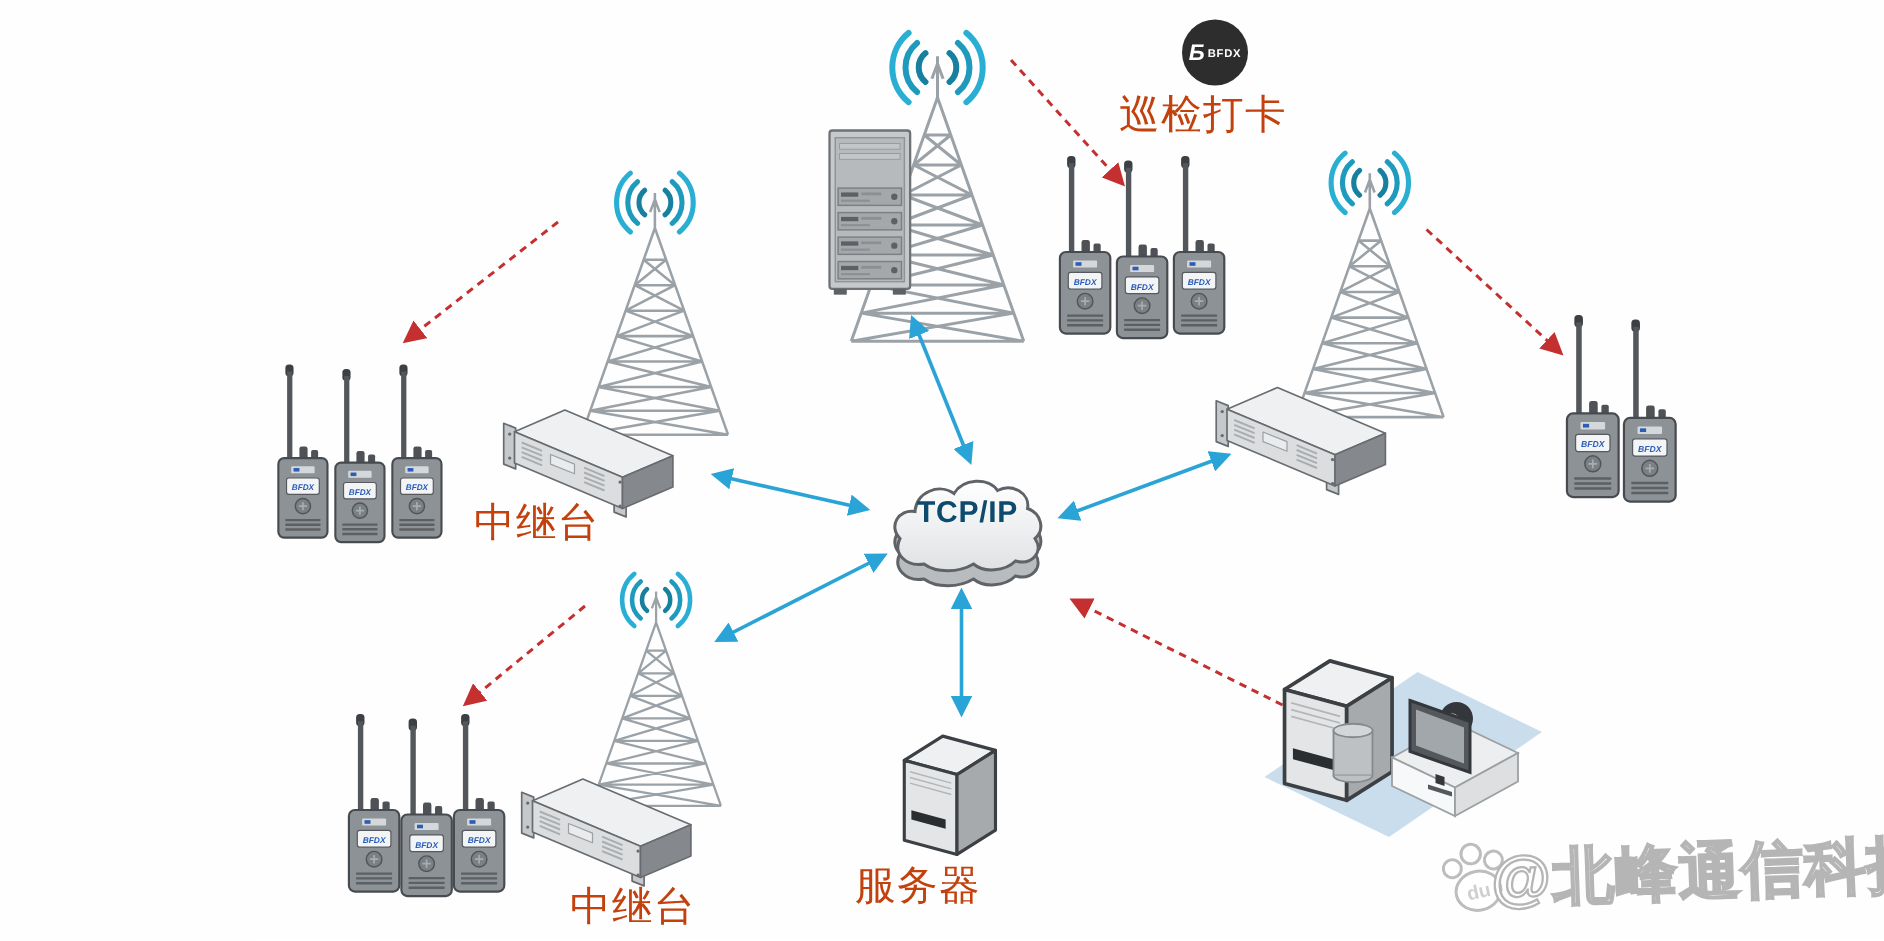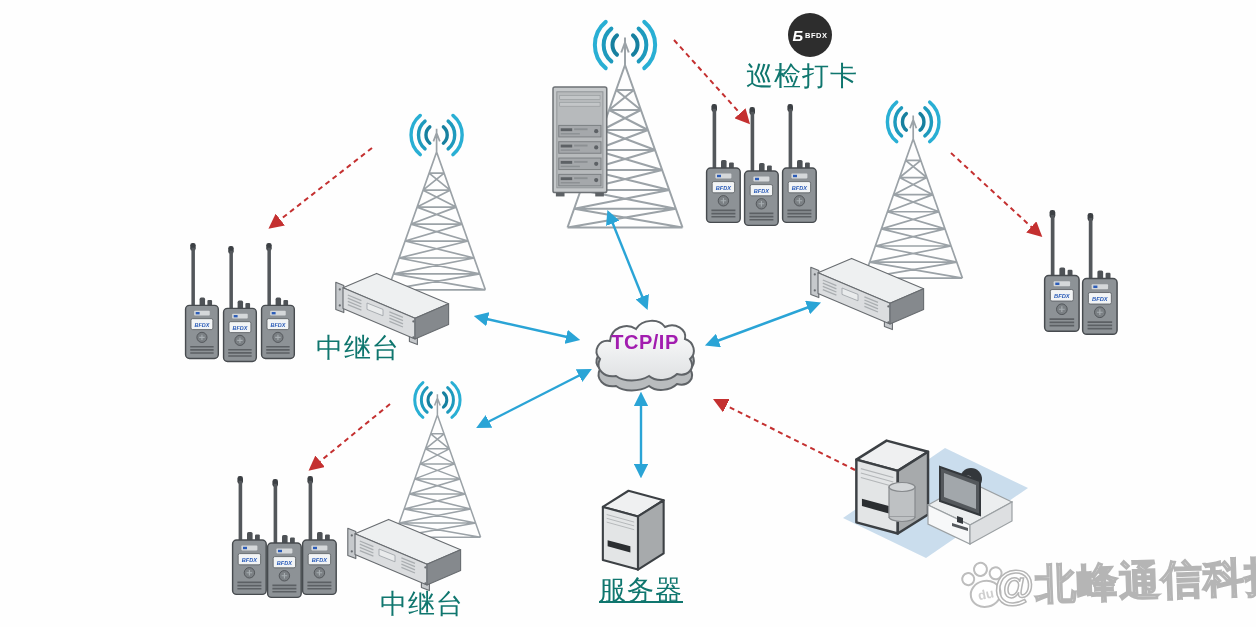--- a/index.html
+++ b/index.html
@@ -2,26 +2,26 @@
 <html><head>
 <meta charset="utf-8">
 <style>
   html,body{margin:0;padding:0;background:#ffffff;}
   #stage{
     position:relative;width:1256px;height:627px;background:#fefefe;
     overflow:hidden;font-family:"Liberation Sans","DejaVu Sans",sans-serif;
   }
   #stage svg.scene{position:absolute;left:0;top:0;}
   .lbl{
-    position:absolute;color:#0f766e;font-size:27px;letter-spacing:1px;
+    position:absolute;color:#c2410c;font-size:27px;letter-spacing:1px;
     white-space:nowrap;
   }
   .cloud-lbl{
     position:absolute;left:597px;top:331px;width:96px;text-align:center;
-    font-size:20px;font-weight:bold;color:#a21caf;letter-spacing:.5px;
+    font-size:20px;font-weight:bold;color:#0c4a6e;letter-spacing:.5px;
   }
   .badge{
     position:absolute;left:788px;top:13px;width:44px;height:44px;border-radius:50%;
     background:#2d2d2d;display:flex;align-items:center;justify-content:center;gap:2px;
     color:#ffffff;
   }
   .badge .glyph{font-size:15px;font-style:italic;font-weight:bold;line-height:1;}
   .badge .brand{font-size:7.5px;font-weight:bold;letter-spacing:.5px;}
   .watermark{
     position:absolute;left:994px;top:554px;font-size:41px;font-weight:bold;
@@ -255,21 +255,21 @@
   <g transform="translate(592,314)">
     <path d="M24,62 C12,64 3,55 8,45 C0,37 7,25 18,27 C19,14 34,8 44,15 C50,5 67,4 73,13 C83,8 95,15 93,25 C102,28 105,39 98,45 C104,54 96,63 85,60 C78,67 64,68 57,62 C47,68 32,68 24,62 Z" transform="translate(0,10)" fill="#b9bcbe" stroke="#5f6367" stroke-width="2"></path>
     <path d="M24,62 C12,64 3,55 8,45 C0,37 7,25 18,27 C19,14 34,8 44,15 C50,5 67,4 73,13 C83,8 95,15 93,25 C102,28 105,39 98,45 C104,54 96,63 85,60 C78,67 64,68 57,62 C47,68 32,68 24,62 Z" fill="url(#cg)" stroke="#5f6367" stroke-width="2"></path>
   </g>
 </svg>
 
 <div class="cloud-lbl">TCP/IP</div>
 <div class="lbl" style="left:746px;top:58px;">巡检打卡</div>
 <div class="lbl" style="left:316px;top:330px;">中继台</div>
 <div class="lbl" style="left:380px;top:586px;">中继台</div>
-<div class="lbl" style="left:599px;top:572px;text-decoration:underline;">服务器</div>
+<div class="lbl" style="left:570px;top:572px;">服务器</div>
 
 <div class="badge">
   <span class="glyph">Ƃ</span>
   <span class="brand">BFDX</span>
 </div>
 
 <svg class="paw" width="48" height="52" viewBox="0 0 48 52">
   <g fill="rgba(255,255,255,.92)" stroke="#bdbdbd" stroke-width="2">
     <circle cx="10" cy="16" r="6"></circle>
         <circle cx="24" cy="9" r="6.5"></circle>

